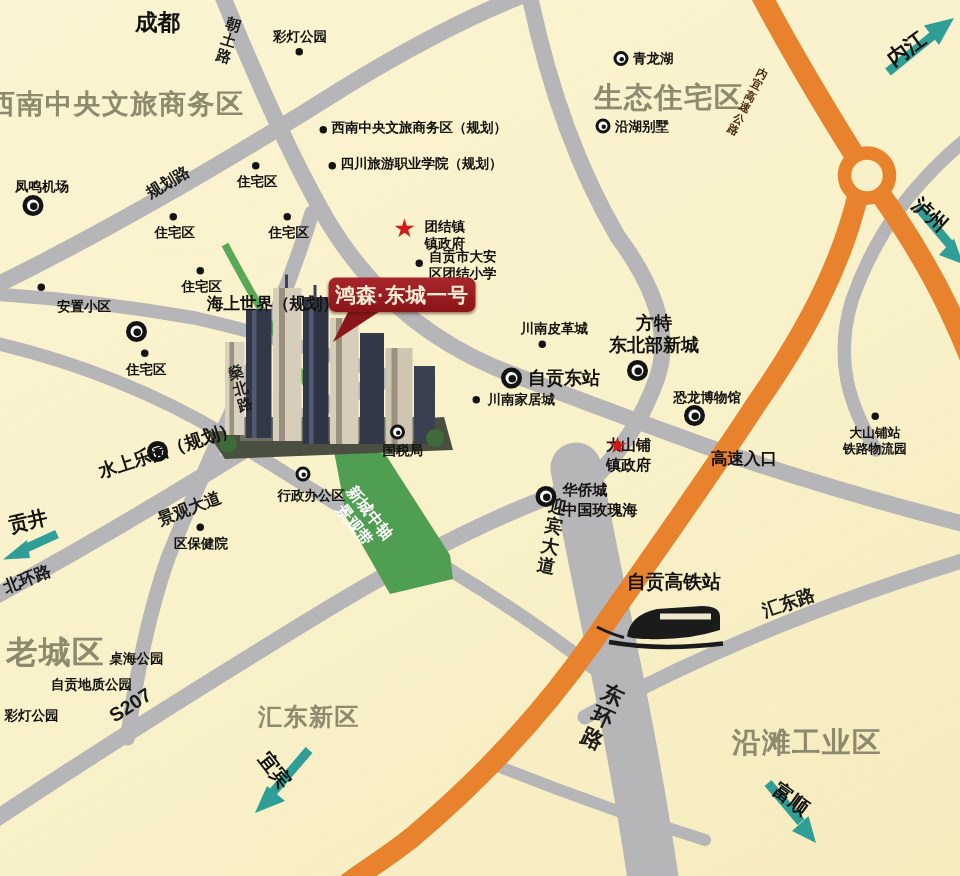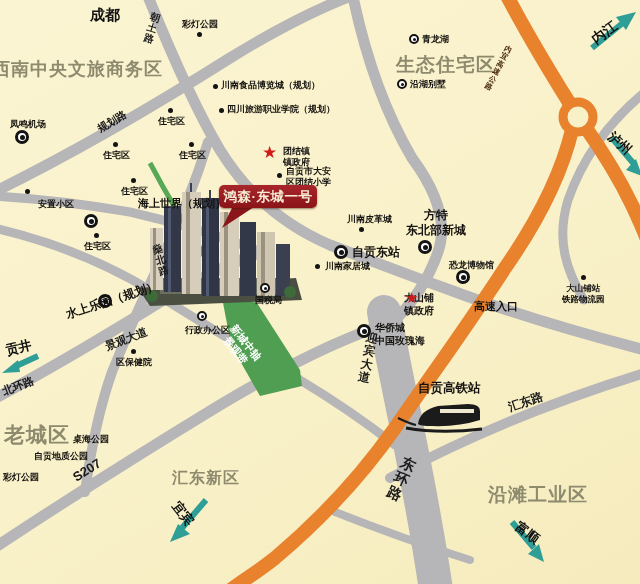--- a/index.html
+++ b/index.html
@@ -127,21 +127,21 @@
   <div class="roadlbl" style="left:70px;top:472px;font-size:13px;transform:rotate(-33deg)">S207</div>
   <div class="roadlbl" style="left:506px;top:400px;font-size:12px;transform:rotate(-19deg)">汇东路</div>
   <div class="vroad" style="left:366px;top:332px;width:14px;font-size:12px;transform:rotate(11deg)">迎宾大道</div>
   <div class="vroad" style="left:403px;top:457px;width:17px;font-size:14.5px;transform:rotate(25deg)">东环路</div>
   <div class="vroad hwy" style="left:505px;top:46px;width:9px;font-size:7.5px;transform:rotate(27deg)">内宜高速公路</div>
 
   <span class="dot5" style="left:197px;top:32px"></span>
   <div class="pl" style="left:182px;top:19px">彩灯公园</div>
 
   <span class="dot5" style="left:213px;top:84px"></span>
-  <div class="pl" style="left:221px;top:80px">川南食品博览城（规划）</div>
+  <div class="pl" style="left:221px;top:80px">西南中央文旅商务区（规划）</div>
 
   <span class="dot5" style="left:219px;top:108px"></span>
   <div class="pl" style="left:227px;top:104px">四川旅游职业学院（规划）</div>
 
   <span class="dot9" style="left:409px;top:34px">
       <span class="core3"></span>
     </span>
   <div class="pl" style="left:422px;top:34px">青龙湖</div>
 
   <span class="dot9" style="left:397px;top:79px">

